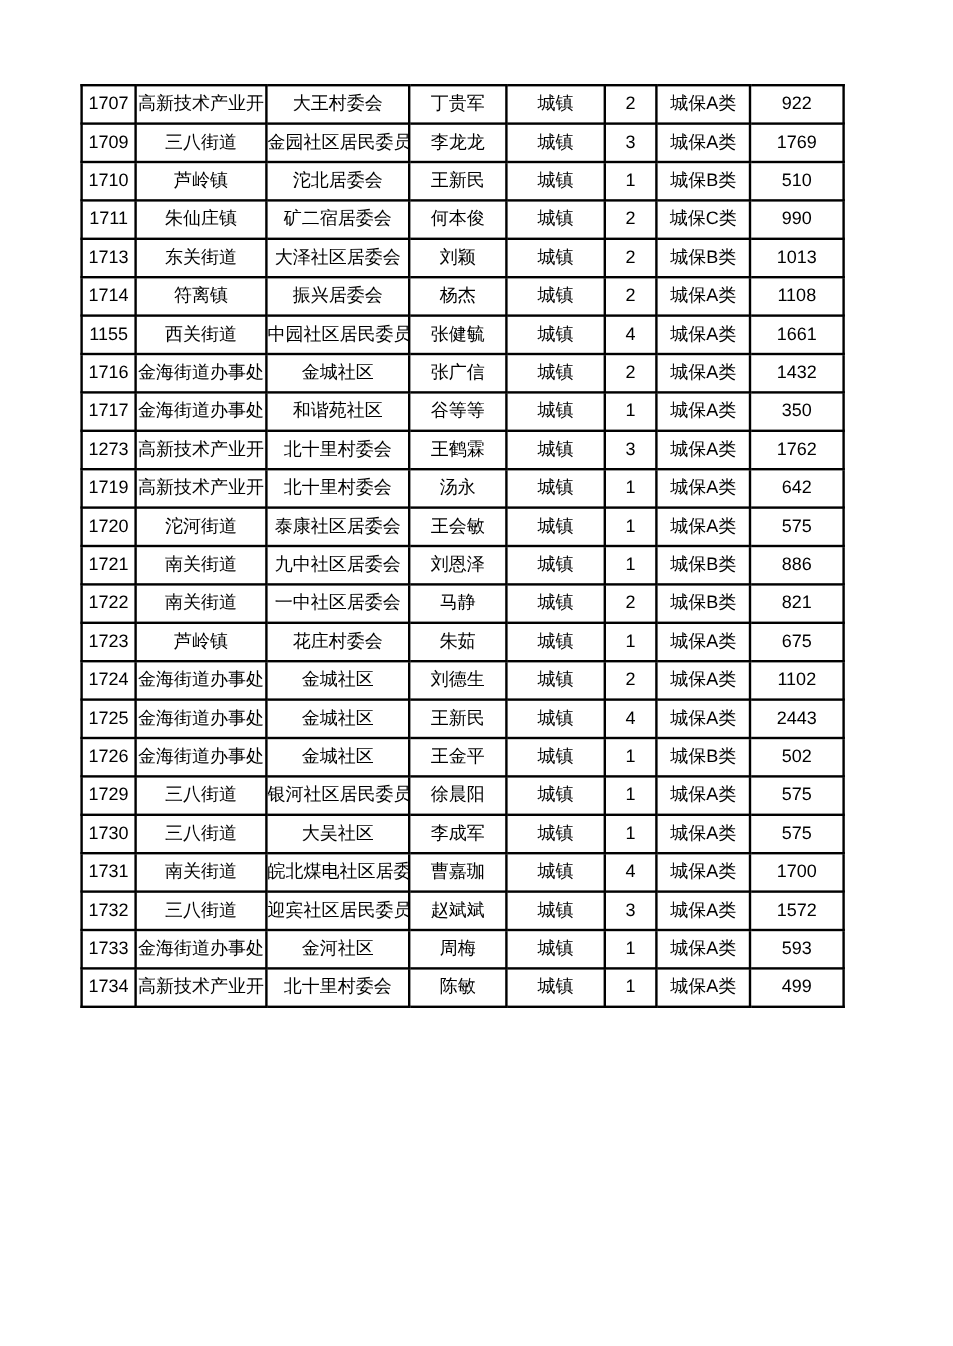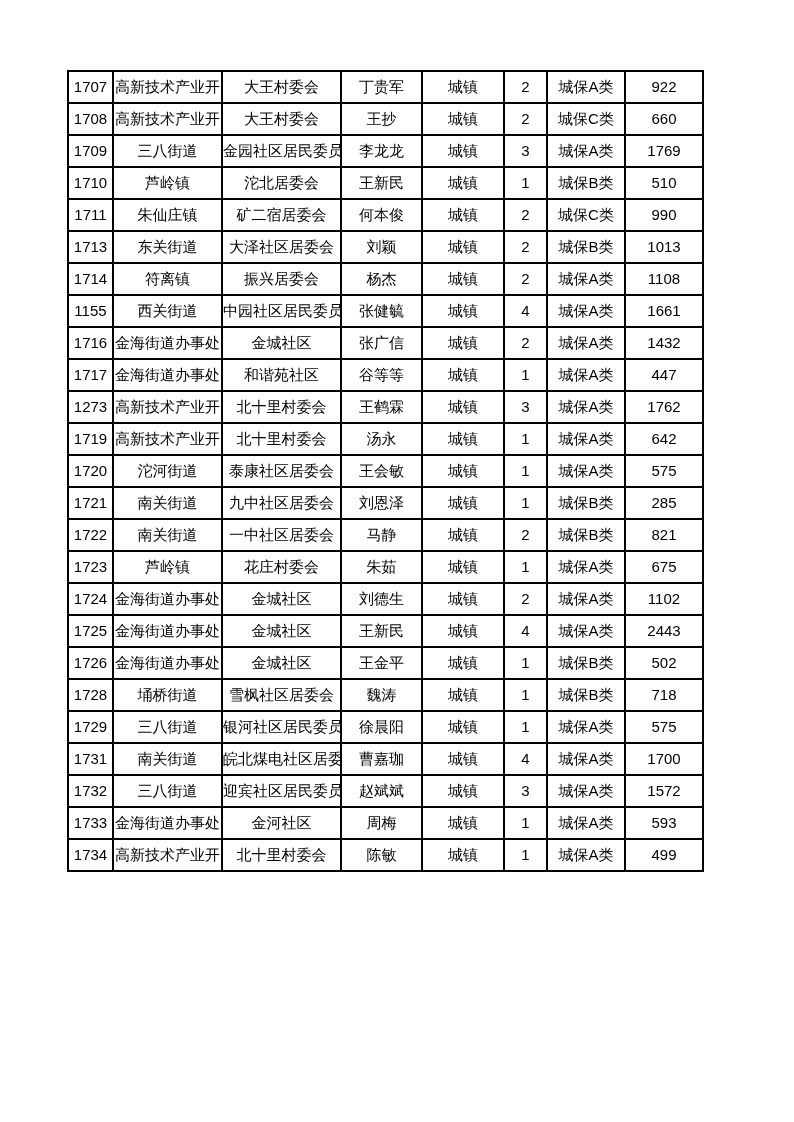--- a/index.html
+++ b/index.html
@@ -66,30 +66,20 @@
           <td>1707</td>
           <td>高新技术产业开</td>
           <td>大王村委会</td>
           <td>丁贵军</td>
           <td>城镇</td>
           <td>2</td>
           <td>城保A类</td>
           <td>922</td>
         </tr>
         <tr>
-          <td>1708</td>
-          <td>高新技术产业开</td>
-          <td>大王村委会</td>
-          <td>王抄</td>
-          <td>城镇</td>
-          <td>2</td>
-          <td>城保C类</td>
-          <td>660</td>
-        </tr>
-        <tr>
           <td>1709</td>
           <td>三八街道</td>
           <td>金园社区居民委员会</td>
           <td>李龙龙</td>
           <td>城镇</td>
           <td>3</td>
           <td>城保A类</td>
           <td>1769</td>
         </tr>
         <tr>
@@ -153,21 +143,21 @@
           <td>1432</td>
         </tr>
         <tr>
           <td>1717</td>
           <td>金海街道办事处</td>
           <td>和谐苑社区</td>
           <td>谷等等</td>
           <td>城镇</td>
           <td>1</td>
           <td>城保A类</td>
-          <td>447</td>
+          <td>350</td>
         </tr>
         <tr>
           <td>1273</td>
           <td>高新技术产业开</td>
           <td>北十里村委会</td>
           <td>王鹤霖</td>
           <td>城镇</td>
           <td>3</td>
           <td>城保A类</td>
           <td>1762</td>
@@ -193,21 +183,21 @@
           <td>575</td>
         </tr>
         <tr>
           <td>1721</td>
           <td>南关街道</td>
           <td>九中社区居委会</td>
           <td>刘恩泽</td>
           <td>城镇</td>
           <td>1</td>
           <td>城保B类</td>
-          <td>285</td>
+          <td>886</td>
         </tr>
         <tr>
           <td>1722</td>
           <td>南关街道</td>
           <td>一中社区居委会</td>
           <td>马静</td>
           <td>城镇</td>
           <td>2</td>
           <td>城保B类</td>
           <td>821</td>
@@ -246,34 +236,34 @@
           <td>1726</td>
           <td>金海街道办事处</td>
           <td>金城社区</td>
           <td>王金平</td>
           <td>城镇</td>
           <td>1</td>
           <td>城保B类</td>
           <td>502</td>
         </tr>
         <tr>
-          <td>1728</td>
-          <td>埇桥街道</td>
-          <td>雪枫社区居委会</td>
-          <td>魏涛</td>
-          <td>城镇</td>
-          <td>1</td>
-          <td>城保B类</td>
-          <td>718</td>
-        </tr>
-        <tr>
           <td>1729</td>
           <td>三八街道</td>
           <td>银河社区居民委员会</td>
           <td>徐晨阳</td>
+          <td>城镇</td>
+          <td>1</td>
+          <td>城保A类</td>
+          <td>575</td>
+        </tr>
+        <tr>
+          <td>1730</td>
+          <td>三八街道</td>
+          <td>大吴社区</td>
+          <td>李成军</td>
           <td>城镇</td>
           <td>1</td>
           <td>城保A类</td>
           <td>575</td>
         </tr>
         <tr>
           <td>1731</td>
           <td>南关街道</td>
           <td>皖北煤电社区居委会</td>
           <td>曹嘉珈</td>

